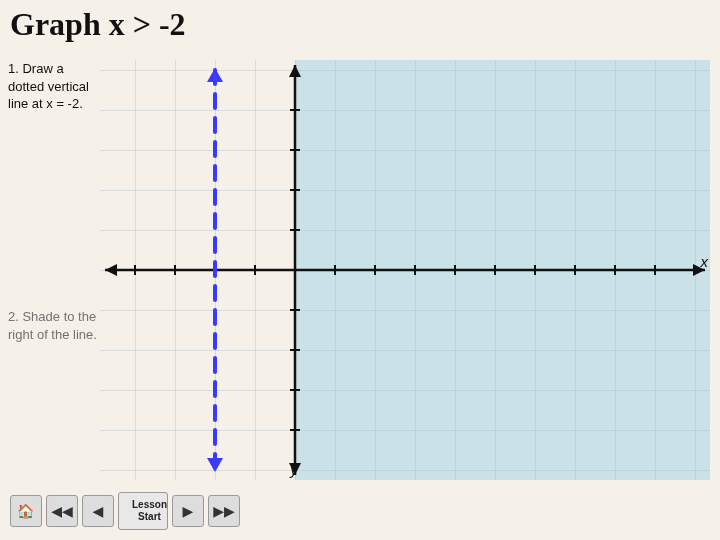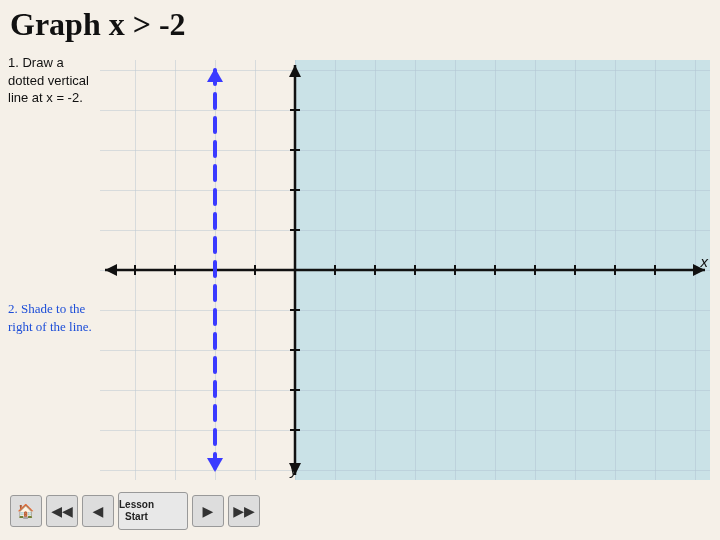--- a/index.html
+++ b/index.html
@@ -19,37 +19,36 @@
       left: 10px;
       font-size: 32px;
       font-weight: bold;
       color: #111;
       font-family: Liberation Serif, serif;
     }
 
     
     #step1 {
       position: absolute;
-      top: 54px;
+      top: 60px;
       left: 8px;
       width: 95px;
       font-size: 13px;
       color: #111;
       line-height: 1.35;
     }
 
     #step2 {
       position: absolute;
-      top: 300px;
+      top: 308px;
       left: 8px;
       width: 95px;
       font-size: 13px;
-      color: #1d4ed8;
+      color: #737373;
       line-height: 1.35;
-      font-family: Liberation Serif, serif;
     }
 
     
     #graph-container {
       position: absolute;
       top: 60px;
       left: 100px;
       width: 610px;
       height: 420px;
     }
@@ -96,28 +95,28 @@
       border-radius: 3px;
       display: flex;
       align-items: center;
       justify-content: center;
       cursor: pointer;
       font-size: 14px;
       color: #333;
     }
 
     .nav-btn-lesson {
-      width: 70px;
+      width: 50px;
       height: 38px;
       background: #e8e8e8;
       border: 1px solid #999;
       border-radius: 3px;
       display: flex;
       align-items: center;
-      justify-content: flex-start;
+      justify-content: flex-end;
       cursor: pointer;
       font-size: 10px;
       color: #222;
       text-align: center;
       line-height: 1.2;
       font-weight: bold;
     }
 
     
     .axis-label-x {

